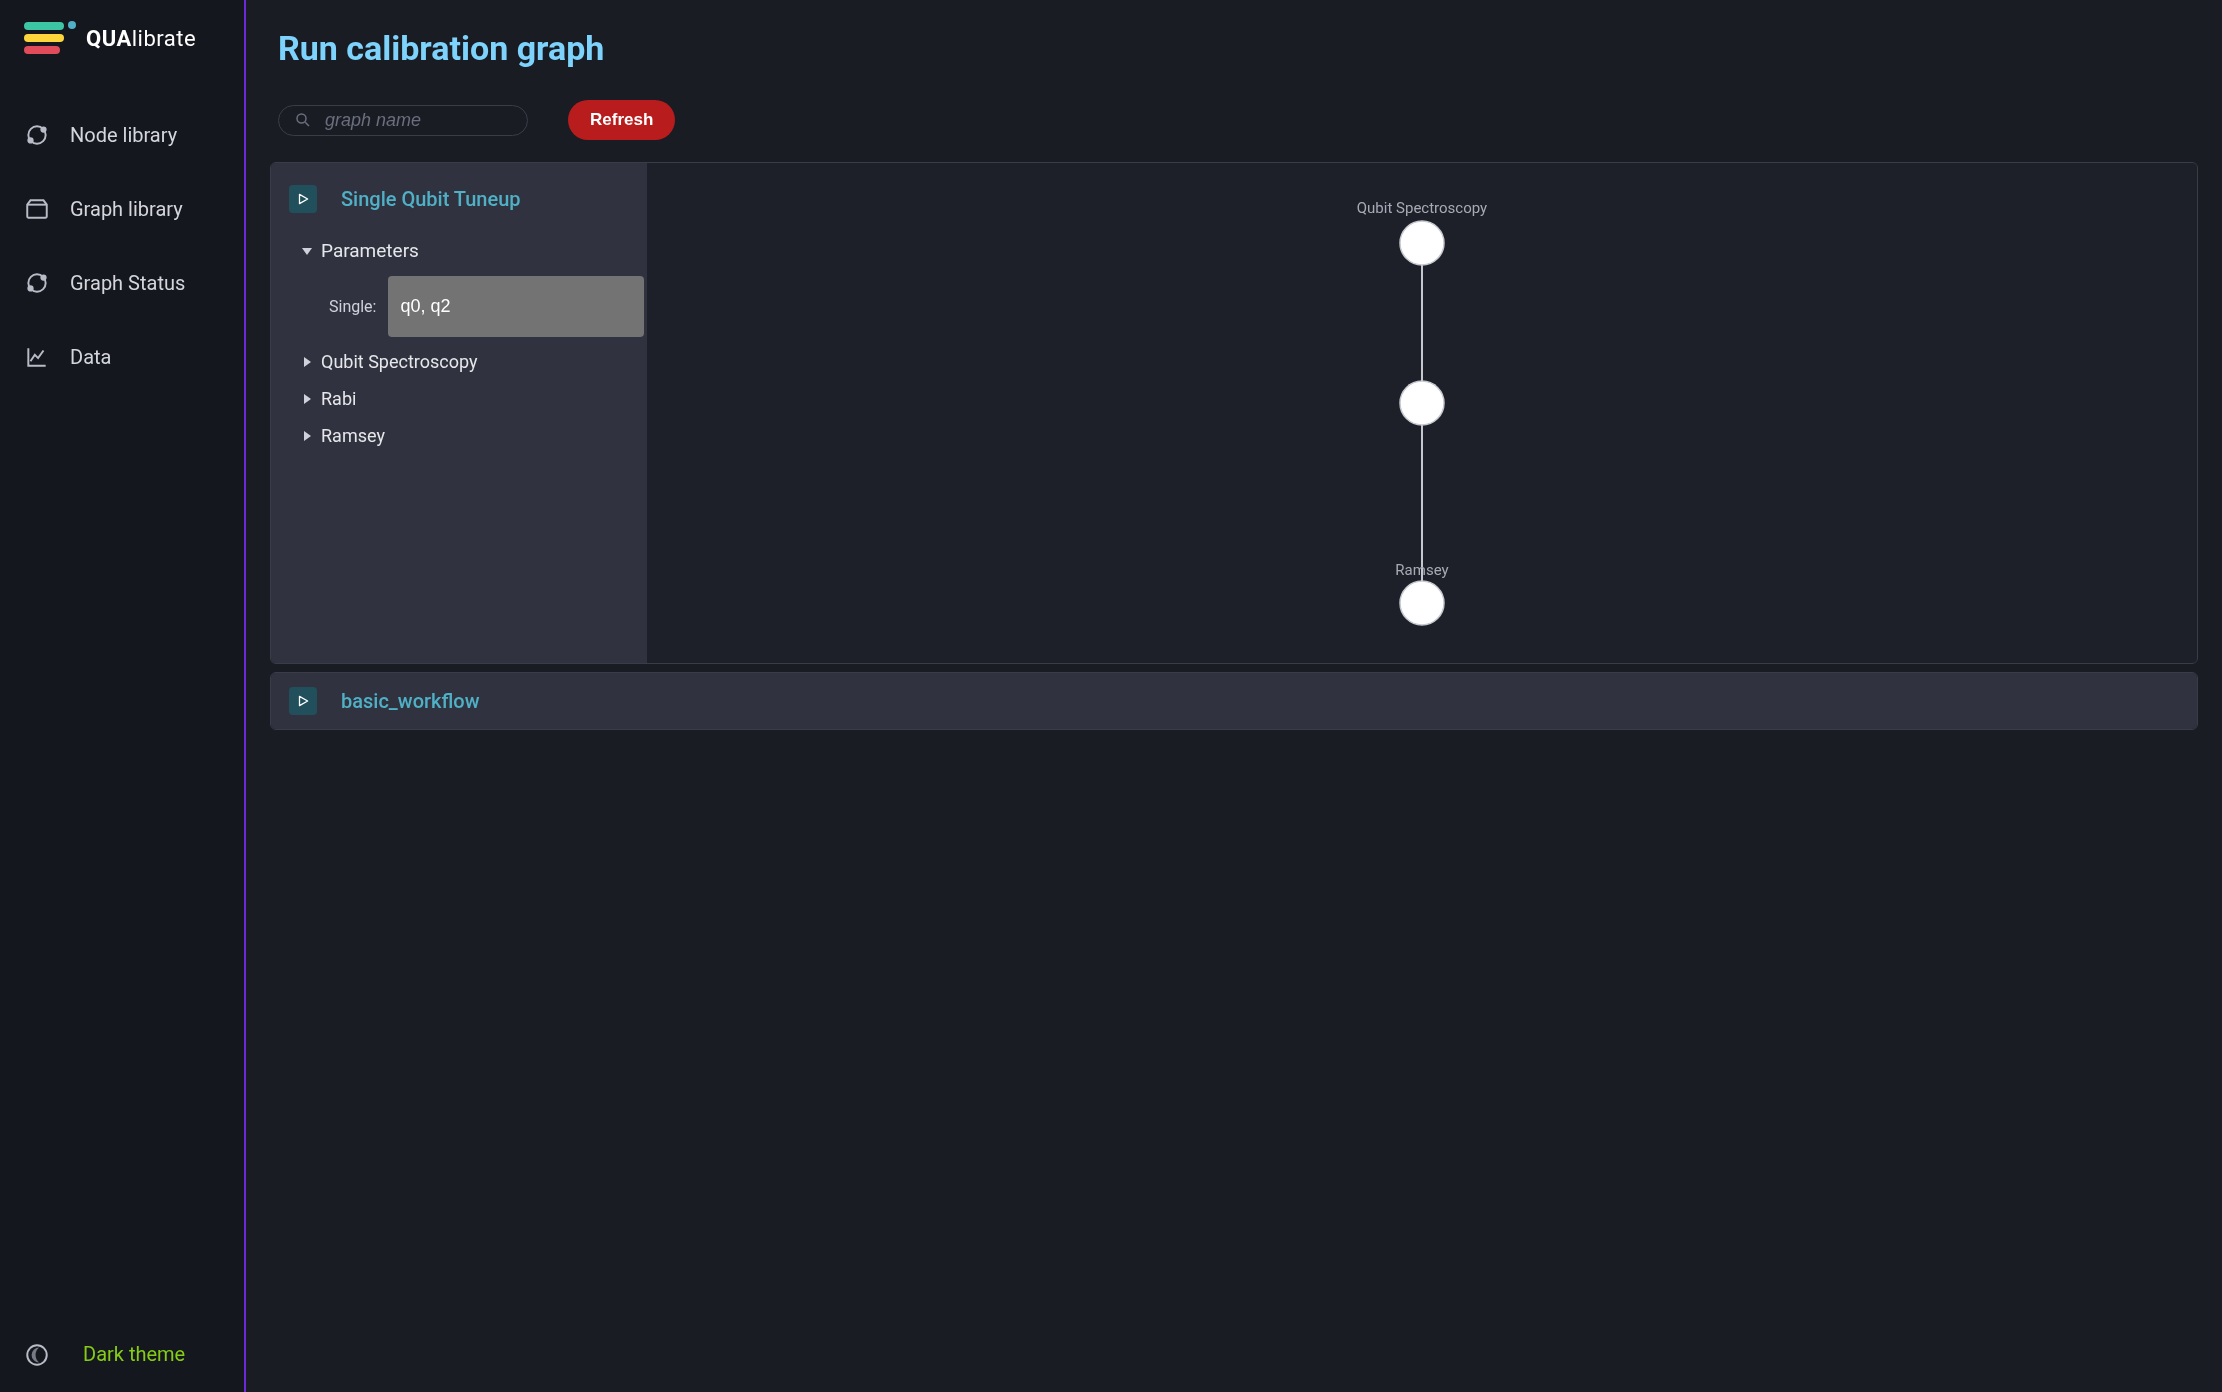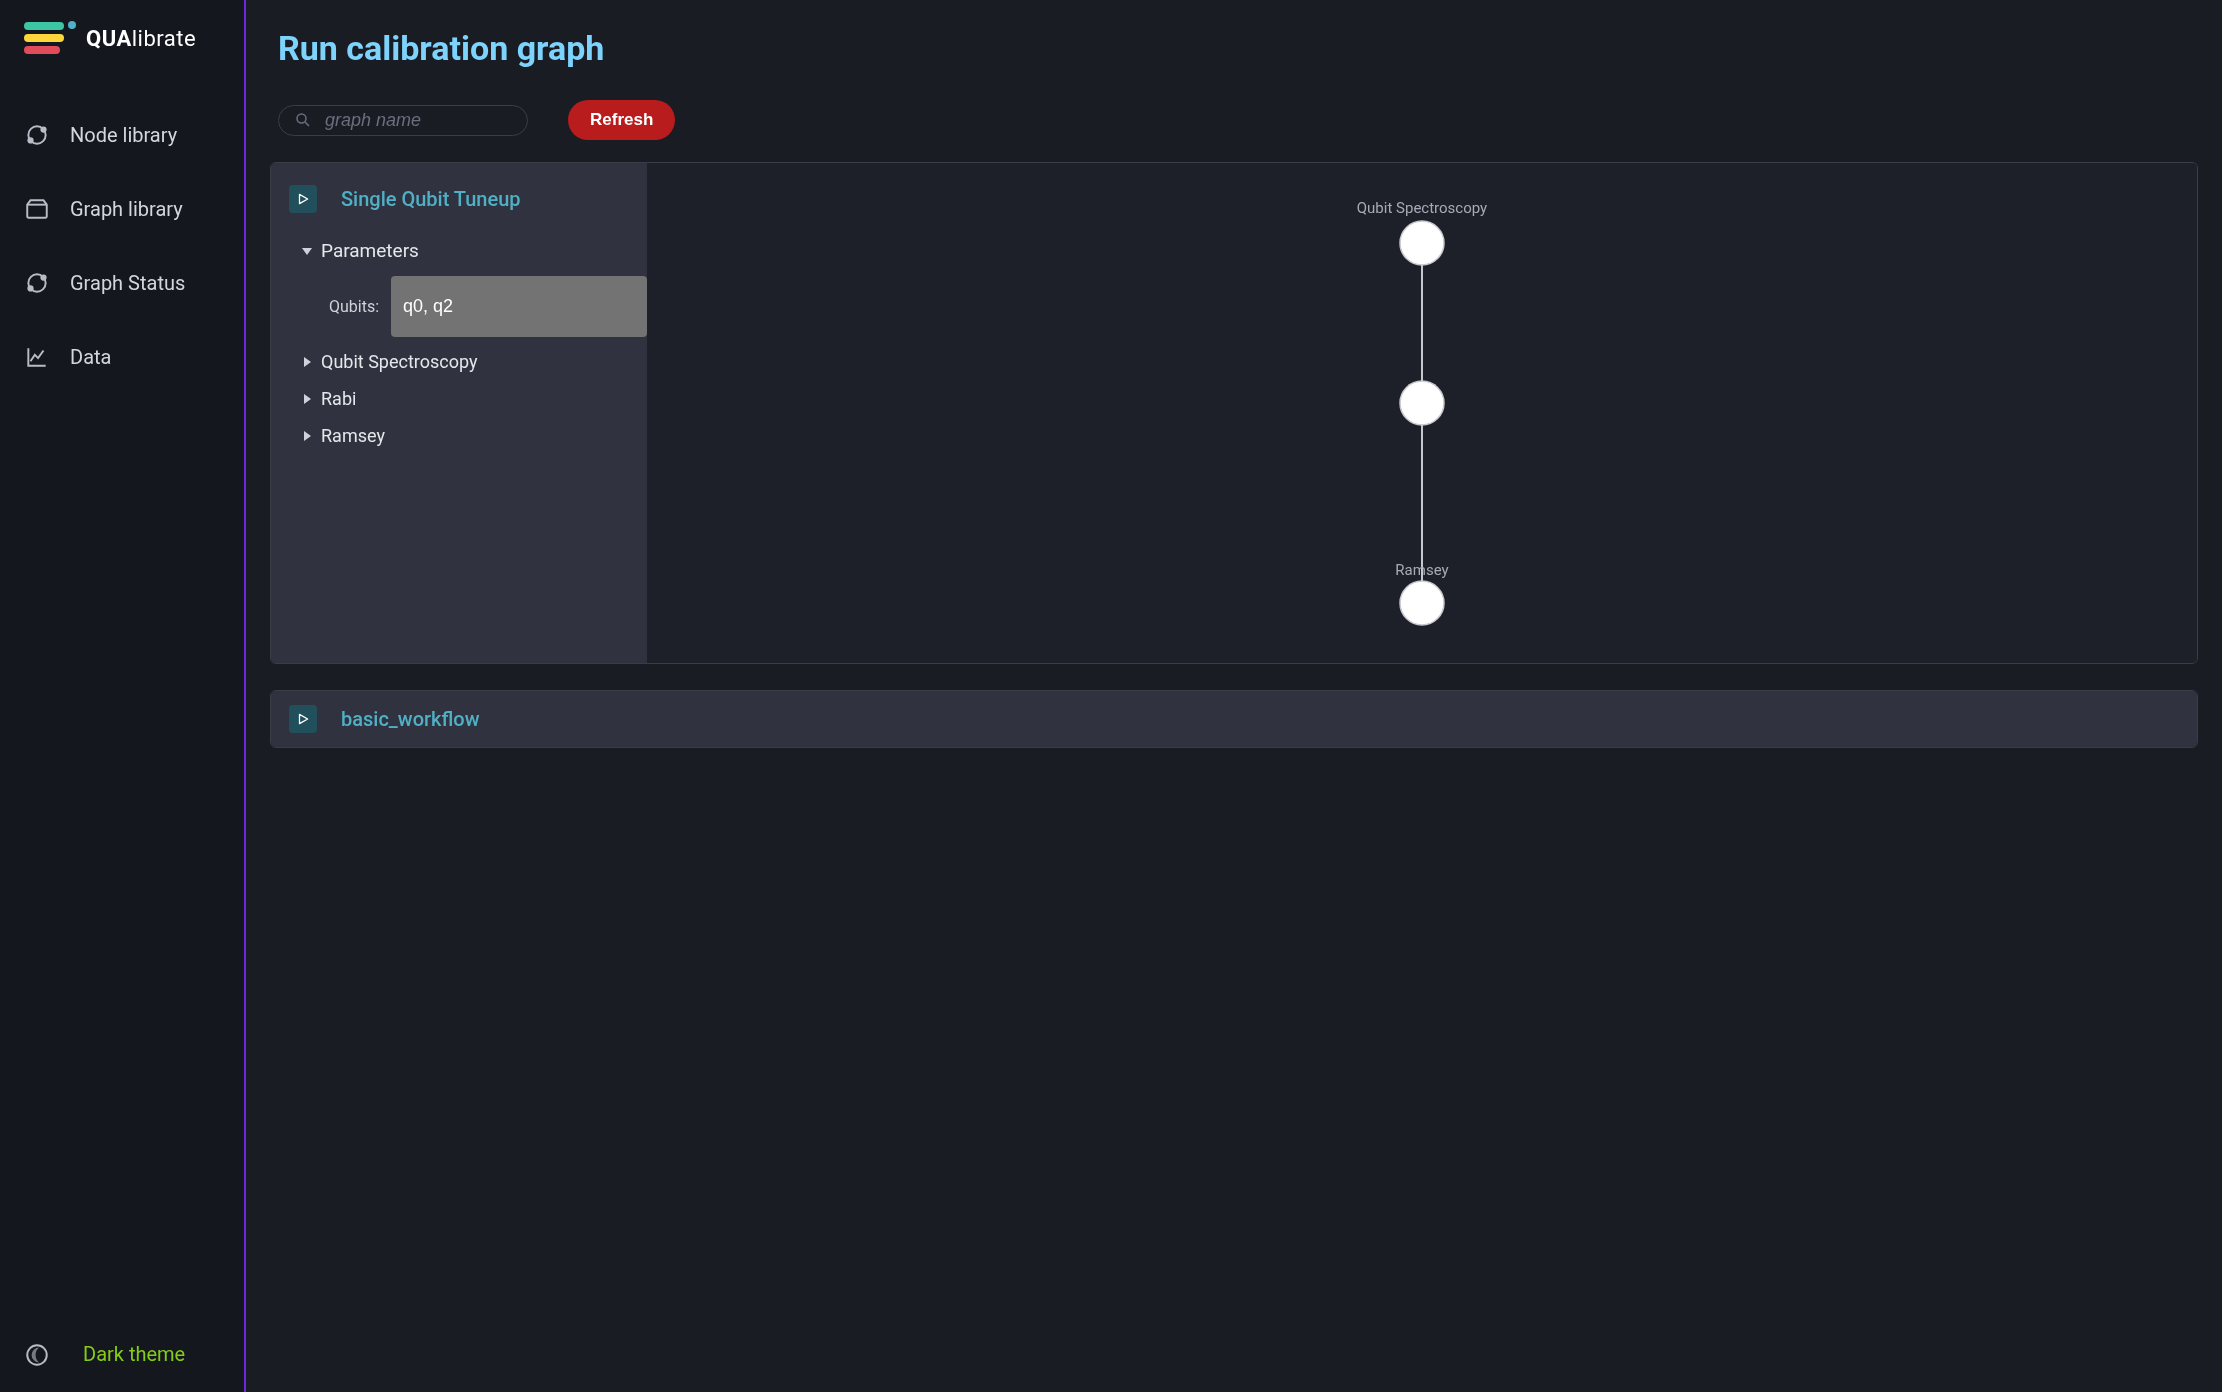--- a/index.html
+++ b/index.html
@@ -88,21 +88,21 @@
     background: #b91c1c;
     color: #fff;
     border: none;
     border-radius: 999px;
     padding: 10px 22px;
     font-size: 17px;
     font-weight: 600;
     cursor: pointer;
   }
 
-  .panels { padding: 0 24px 24px 24px; display: flex; flex-direction: column; gap: 26px; }
+  .panels { padding: 0 24px 24px 24px; display: flex; flex-direction: column; gap: 8px; }
 
   .panel {
     border: 1px solid #3a3d48;
     border-radius: 6px;
     background: #1a1c24;
     overflow: hidden;
   }
 
   .panel-body { display: flex; background: #30333f; }
   .panel-left { width: 376px; padding: 18px 10px 18px 10px; }
@@ -269,21 +269,21 @@
               <div class="tree-row">
                 <span class="caret">
                   <svg viewBox="0 0 10 10">
                       <polygon points="0,2 10,2 5,9" fill="currentColor"></polygon>
                     </svg>
                 </span>
                 <span class="tree-label" style="font-size:19px;">Parameters</span>
               </div>
 
               <div class="param-row">
-                <span class="param-label">Qubits:</span>
+                <span class="param-label">Single:</span>
                 <input class="param-input" value="q0, q2" style="">
               </div>
 
               <div class="tree-row">
                 <span class="caret">
                   <svg viewBox="0 0 10 10">
                       <polygon points="2,0 9,5 2,10" fill="currentColor"></polygon>
                     </svg>
                 </span>
                 <span class="tree-label">Qubit Spectroscopy</span>

